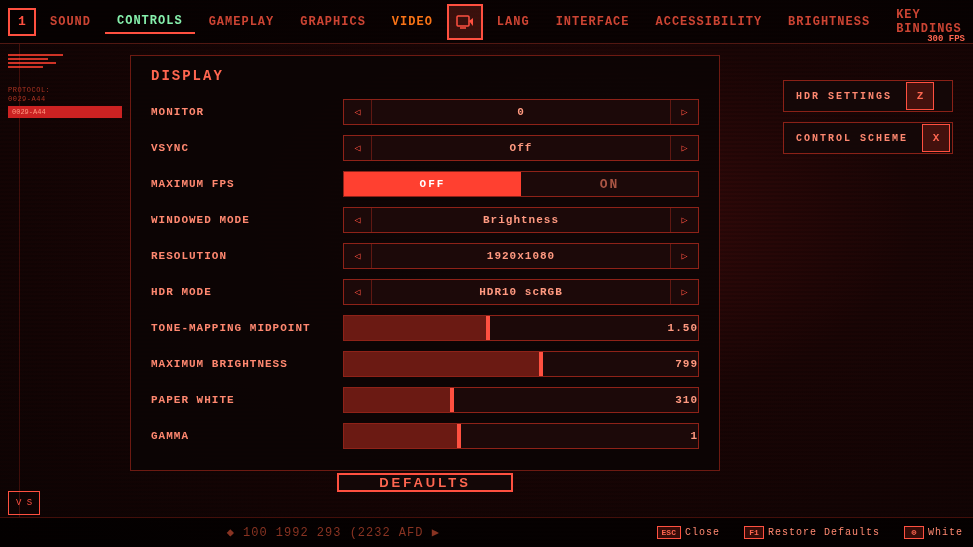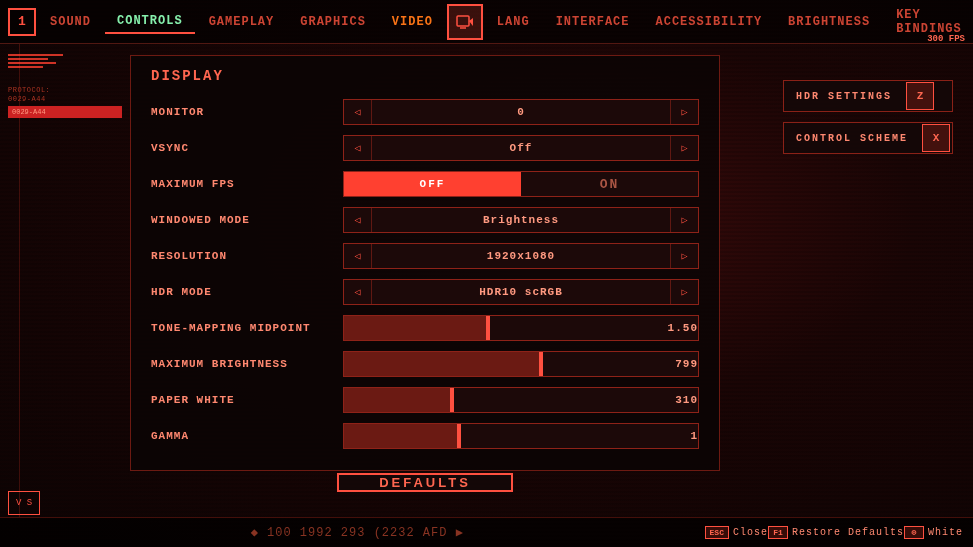--- a/index.html
+++ b/index.html
@@ -393,21 +393,21 @@
       font-size: 12px;
       letter-spacing: 1px;
       display: flex;
       align-items: center;
       gap: 4px;
     }
 
     .bottom-right {
       display: flex;
       align-items: center;
-      gap: 0;
+      gap: 24px;
     }
 
     .bottom-action {
       display: flex;
       align-items: center;
       gap: 4px;
       cursor: pointer;
     }
 
     .bottom-action-key {

